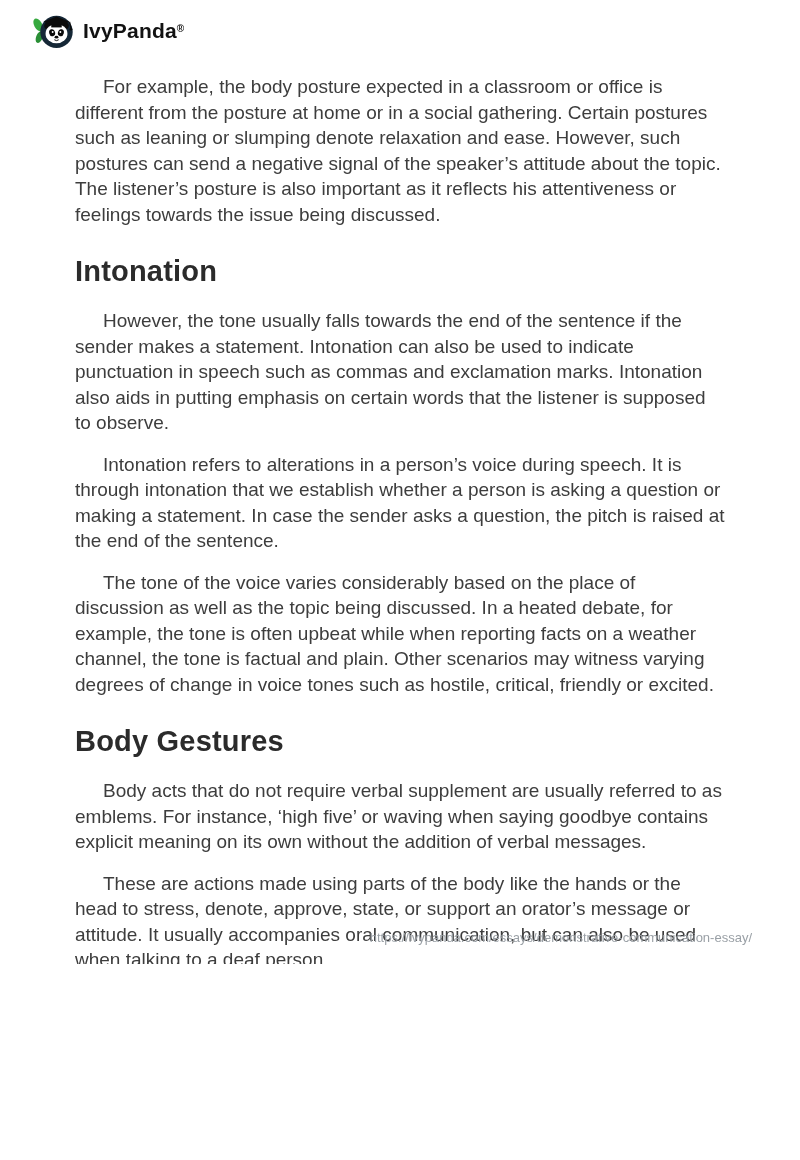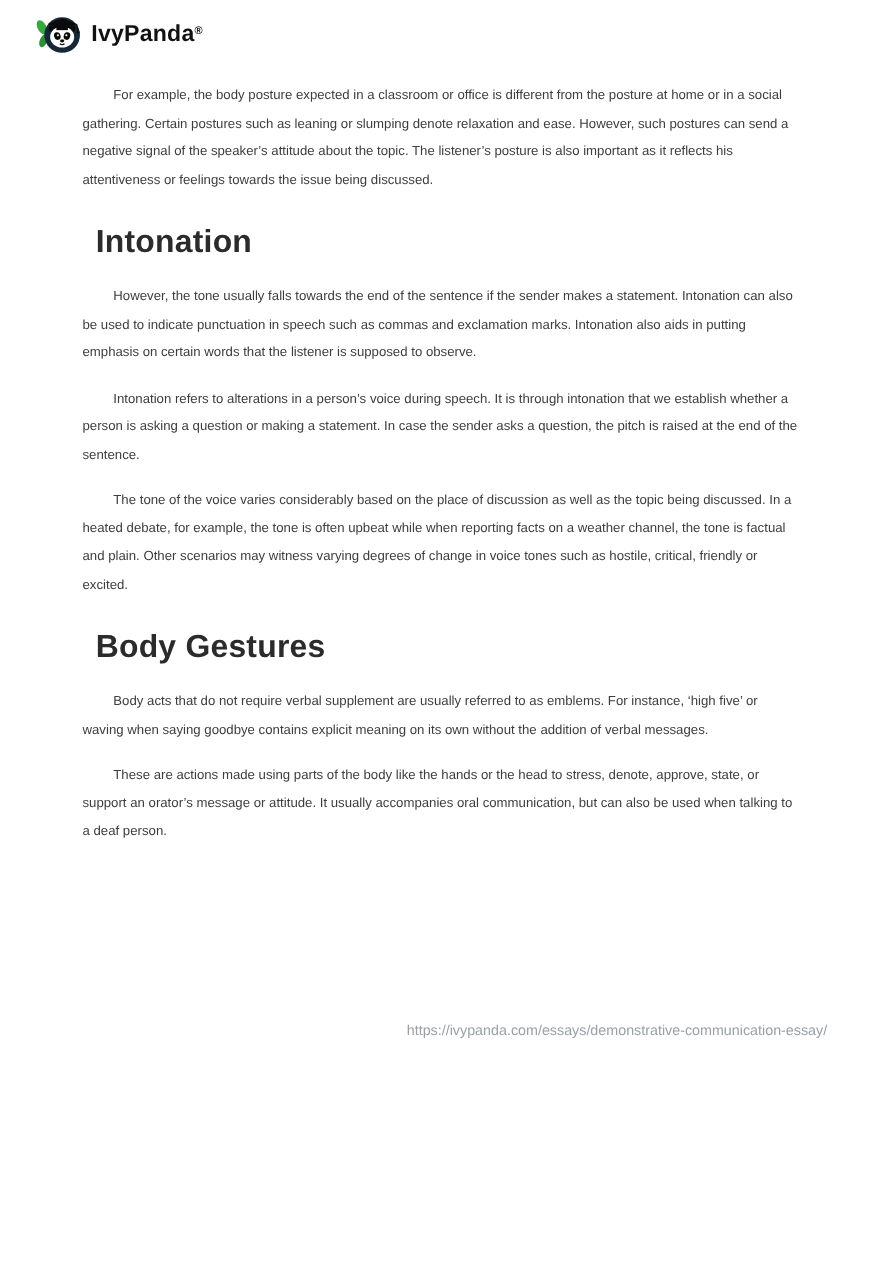--- a/index.html
+++ b/index.html
@@ -42,34 +42,33 @@
   .doc-title {
     font-size: 13.5px;
     color: #8a8f94;
     text-align: right;
   }
   
   .content {
     padding: 16px 75px 0 75px;
   }
   .content p {
-    font-size: 12px;
+    font-size: 19px;
     line-height: 25.5px;
     text-indent: 28px;
     margin-bottom: 16px;
     color: #3d3d3d;
   }
   .content h2 {
     font-size: 29px;
     font-weight: bold;
     color: #2b2b2b;
     margin-top: 28px;
     margin-bottom: 20px;
     letter-spacing: 0.2px;
-    margin-left: 12px;
   }
   
   .footer {
     position: absolute;
     bottom: 18px;
     right: 48px;
     text-align: right;
   }
   .footer .url {
     font-size: 13px;

